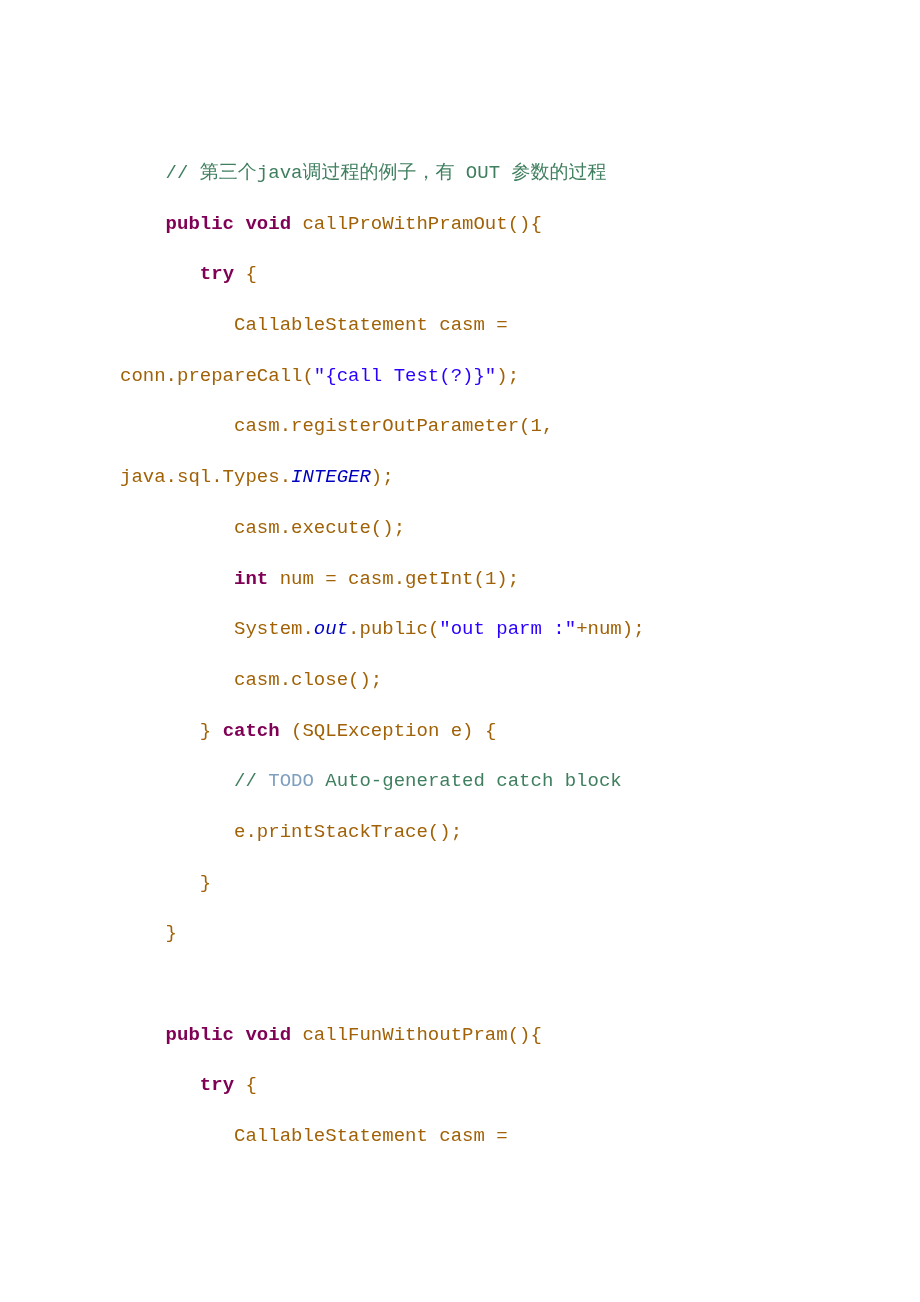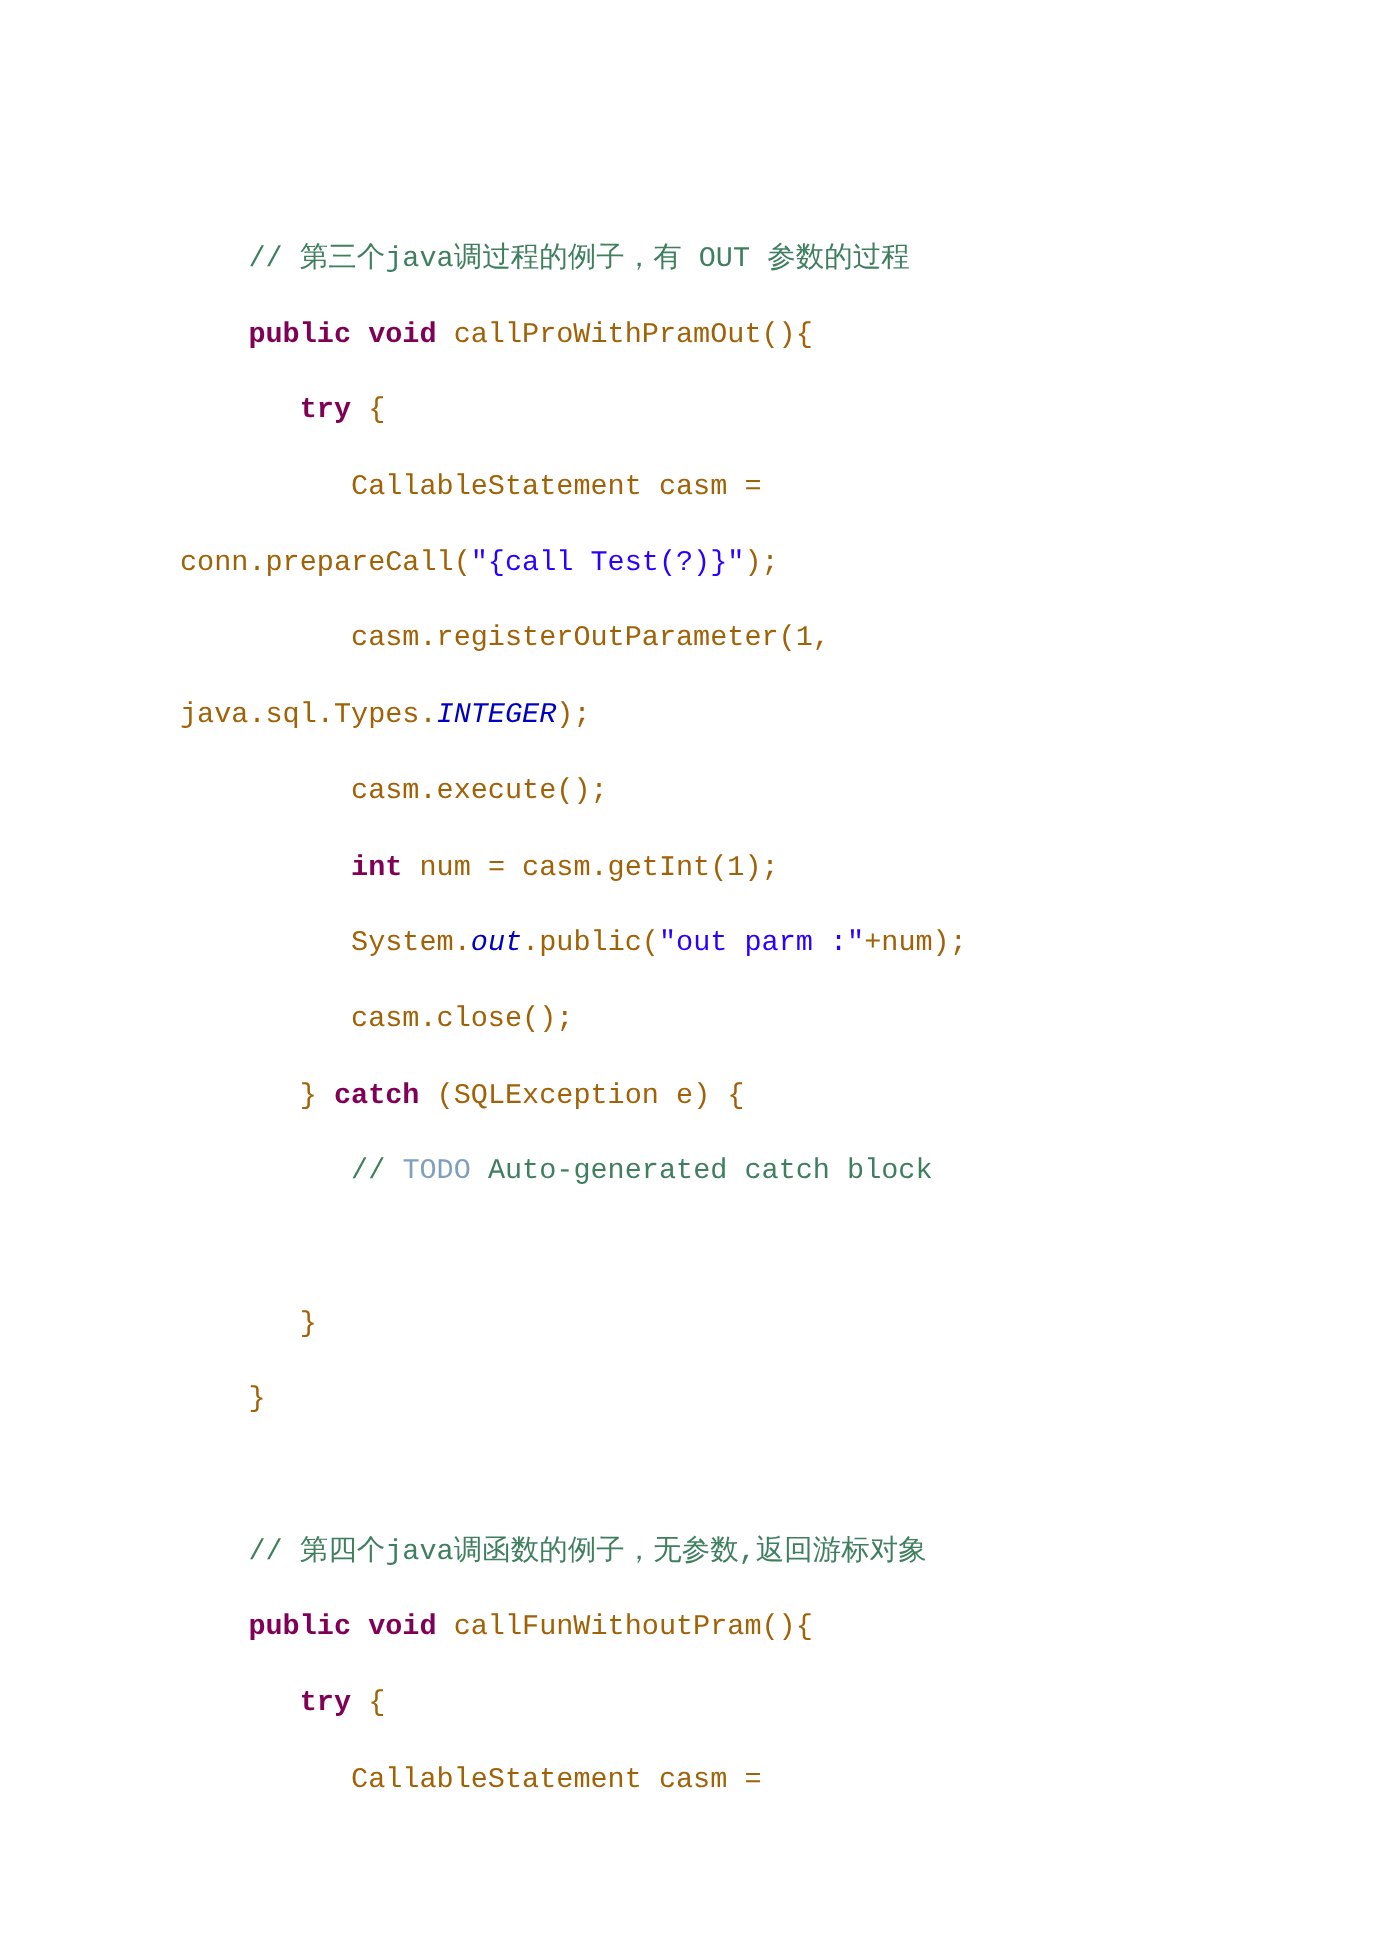--- a/index.html
+++ b/index.html
@@ -15,21 +15,21 @@
     min-height: 1302px;
     padding: 160px 0 0 120px;
     box-sizing: border-box;
     background: #fff;
   }
   .line {
     white-space: pre;
     margin-bottom: 26px;
   }
   .cn {
-    font-family: Liberation Mono, monospace;
+    font-family: Liberation Serif, serif;
   }
   .comment { color: #3f7f5f; }
   .kw { color: #7f0055; font-weight: bold; margin-top: 48px; }
   .plain { color: #a16207; }
   .str { color: #2a00ff; }
   .field { color: #0000c0; font-style: italic; font-family: Liberation Mono, monospace; }
   .static { color: #0000c0; font-style: italic; }
   .tag { color: #7f9fbf; font-weight: normal; }
 </style>
 </head>
@@ -56,29 +56,28 @@
 <div class="line"><span>          </span><span class="kw">int</span><span class="plain"> num = casm.getInt(1);</span></div>
 
 <div class="line"><span>          </span><span class="plain">System.</span><span class="static">out</span><span class="plain">.public(</span><span class="str">"out parm :"</span><span class="plain">+num);</span></div>
 
 <div class="line"><span>          </span><span class="plain">casm.close();</span></div>
 
 <div class="line"><span>       </span><span class="plain">} </span><span class="kw">catch</span><span class="plain"> (SQLException e) {</span></div>
 
 <div class="line"><span class="comment"><span>          </span><span>// </span><span class="tag">TODO</span><span> Auto-generated catch block</span></span></div>
 
-<div class="line"><span>          </span></div>
+<div class="line"><span>          </span><span class="plain">e.printStackTrace();</span></div>
 
 <div class="line"><span>       </span><span class="plain">}</span></div>
 
 <div class="line"><span>    </span><span class="plain">}</span></div>
 
 <div class="line">&nbsp;</div>
 
-<div class="line"><span class="comment"><span>    </span><span>// </span><span class="cn">第四个</span><span>java</span><span class="cn">调函数的例子，无参数,返回游标对象</span></span></div>
 
 <div class="line"><span>    </span><span class="kw">public void</span><span class="plain"> callFunWithoutPram(){</span></div>
 
 <div class="line"><span>       </span><span class="kw">try</span><span class="plain"> {</span></div>
 
 <div class="line"><span>          </span><span class="plain">CallableStatement casm = </span></div>
 
 </div>
 
 </body></html>

